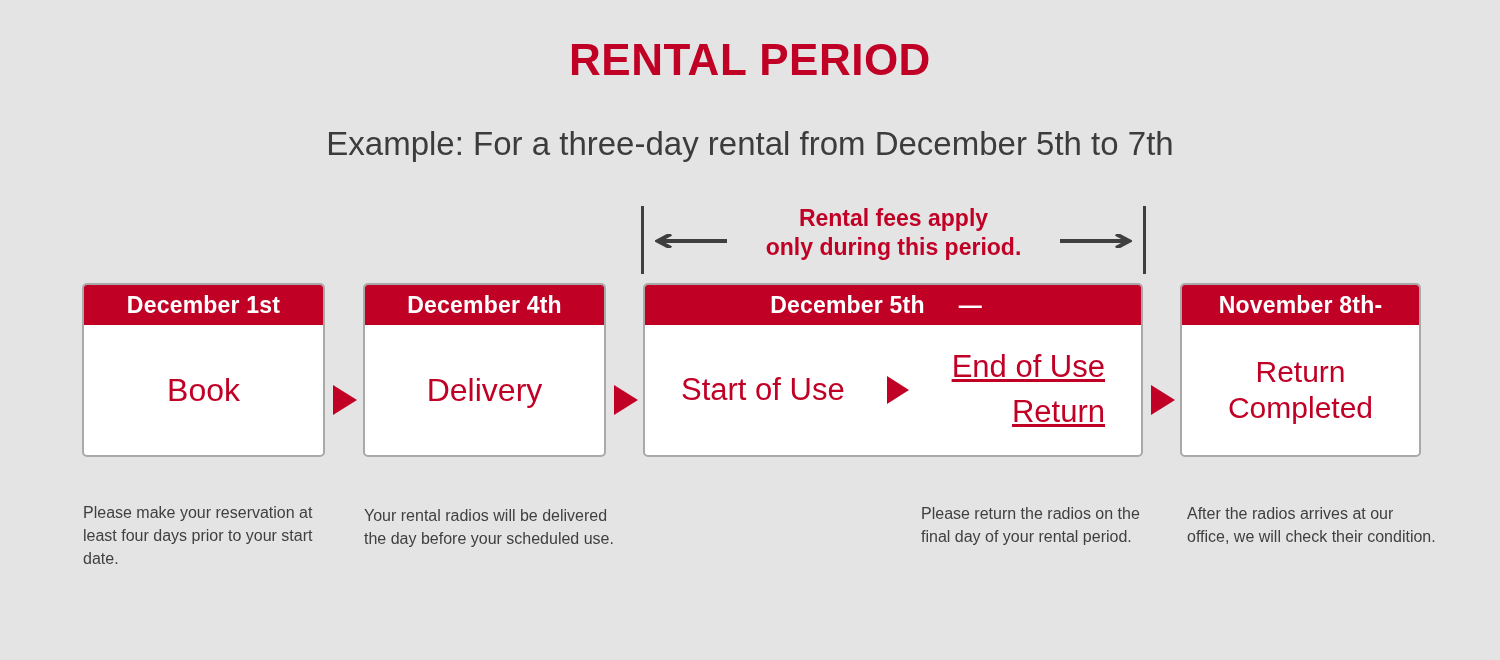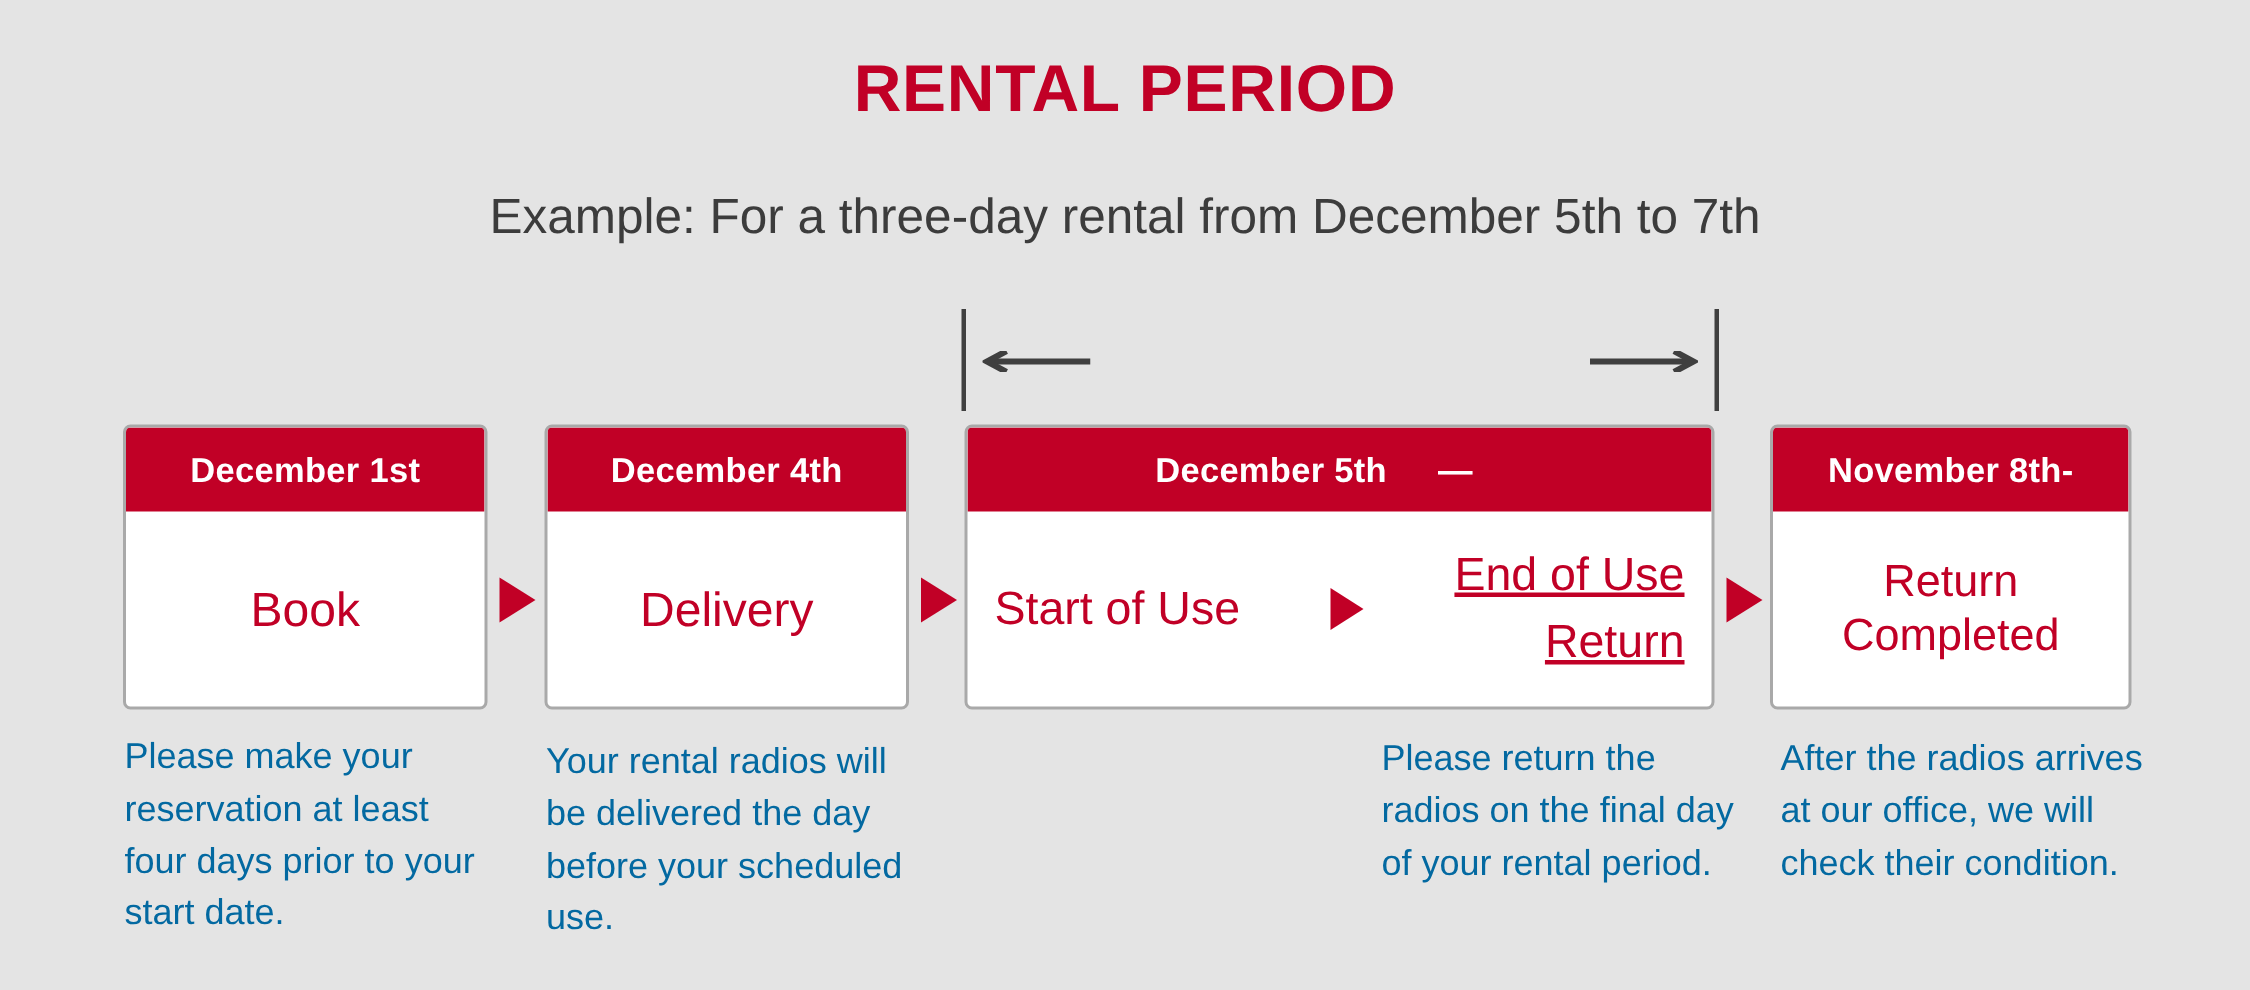--- a/index.html
+++ b/index.html
@@ -84,21 +84,21 @@
   .card {
     position: absolute;
     top: 283px;
     background: #ffffff;
     border: 2px solid #a9a9a9;
     border-radius: 5px;
     box-sizing: border-box;
     overflow: hidden;
   }
   .card-header {
-    height: 56px;
+    height: 40px;
     background: #c10026;
     color: #ffffff;
     font-size: 23px;
     font-weight: bold;
     display: flex;
     align-items: center;
     justify-content: center;
     letter-spacing: 0.2px;
   }
   .card-header .dash {
@@ -121,21 +121,21 @@
 
   
   #card-1 { left: 82px;   width: 243px; }
   #card-2 { left: 363px;  width: 243px; }
   #card-3 { left: 643px;  width: 500px; }
   #card-4 { left: 1180px; width: 241px; }
 
   
   .card-body.wide {
     justify-content: space-between;
-    padding: 0 18px;
+    padding: 0 36px;
     border-radius: 18px;
   }
   .wide-left  { font-size: 31px; }
   .wide-right {
     font-size: 31px;
     text-align: right;
     line-height: 1.45;
     text-decoration: underline;
   }
   .wide-right span { display: block; }
@@ -159,23 +159,24 @@
     border-bottom: 15px solid transparent;
     border-left: 24px solid #c10026;
   }
   #connector-1 { left: 333px; }
   #connector-2 { left: 614px; }
   #connector-3 { left: 1151px; }
 
   
   .caption {
     position: absolute;
-    font-size: 24px;
-    color: #0369a1;
+    font-size: 16px;
+    color: #404040;
     line-height: 1.45;
+    margin-top: 13px;
   }
   #caption-1 { left: 83px;   top: 488px; width: 250px; }
   #caption-2 { left: 364px;  top: 491px; width: 250px; }
   #caption-3 { left: 921px;  top: 489px; width: 240px; }
   #caption-4 { left: 1187px; top: 489px; width: 252px; }
 </style>
 </head>
 <body>
 
 <div class="page-title">RENTAL PERIOD</div>
@@ -192,20 +193,24 @@
     </svg>
   </div>
 
   <div class="arrow-right">
     <svg width="72" height="14" viewBox="0 0 72 14">
       <line x1="0" y1="7" x2="66" y2="7" stroke="#3f3f3f" stroke-width="4"></line>
       <polyline points="56,0 69,7 56,14" fill="none" stroke="#3f3f3f" stroke-width="4"></polyline>
     </svg>
   </div>
 
+  <div class="annotation-text">
+    <span>Rental fees apply</span>
+    <span>only during this period.</span>
+  </div>
 </div>
 
 <div class="card" id="card-1">
   <div class="card-header">December 1st</div>
   <div class="card-body">Book</div>
 </div>
 <div class="connector" id="connector-1"></div>
 
 <div class="card" id="card-2">
   <div class="card-header">December 4th</div>

